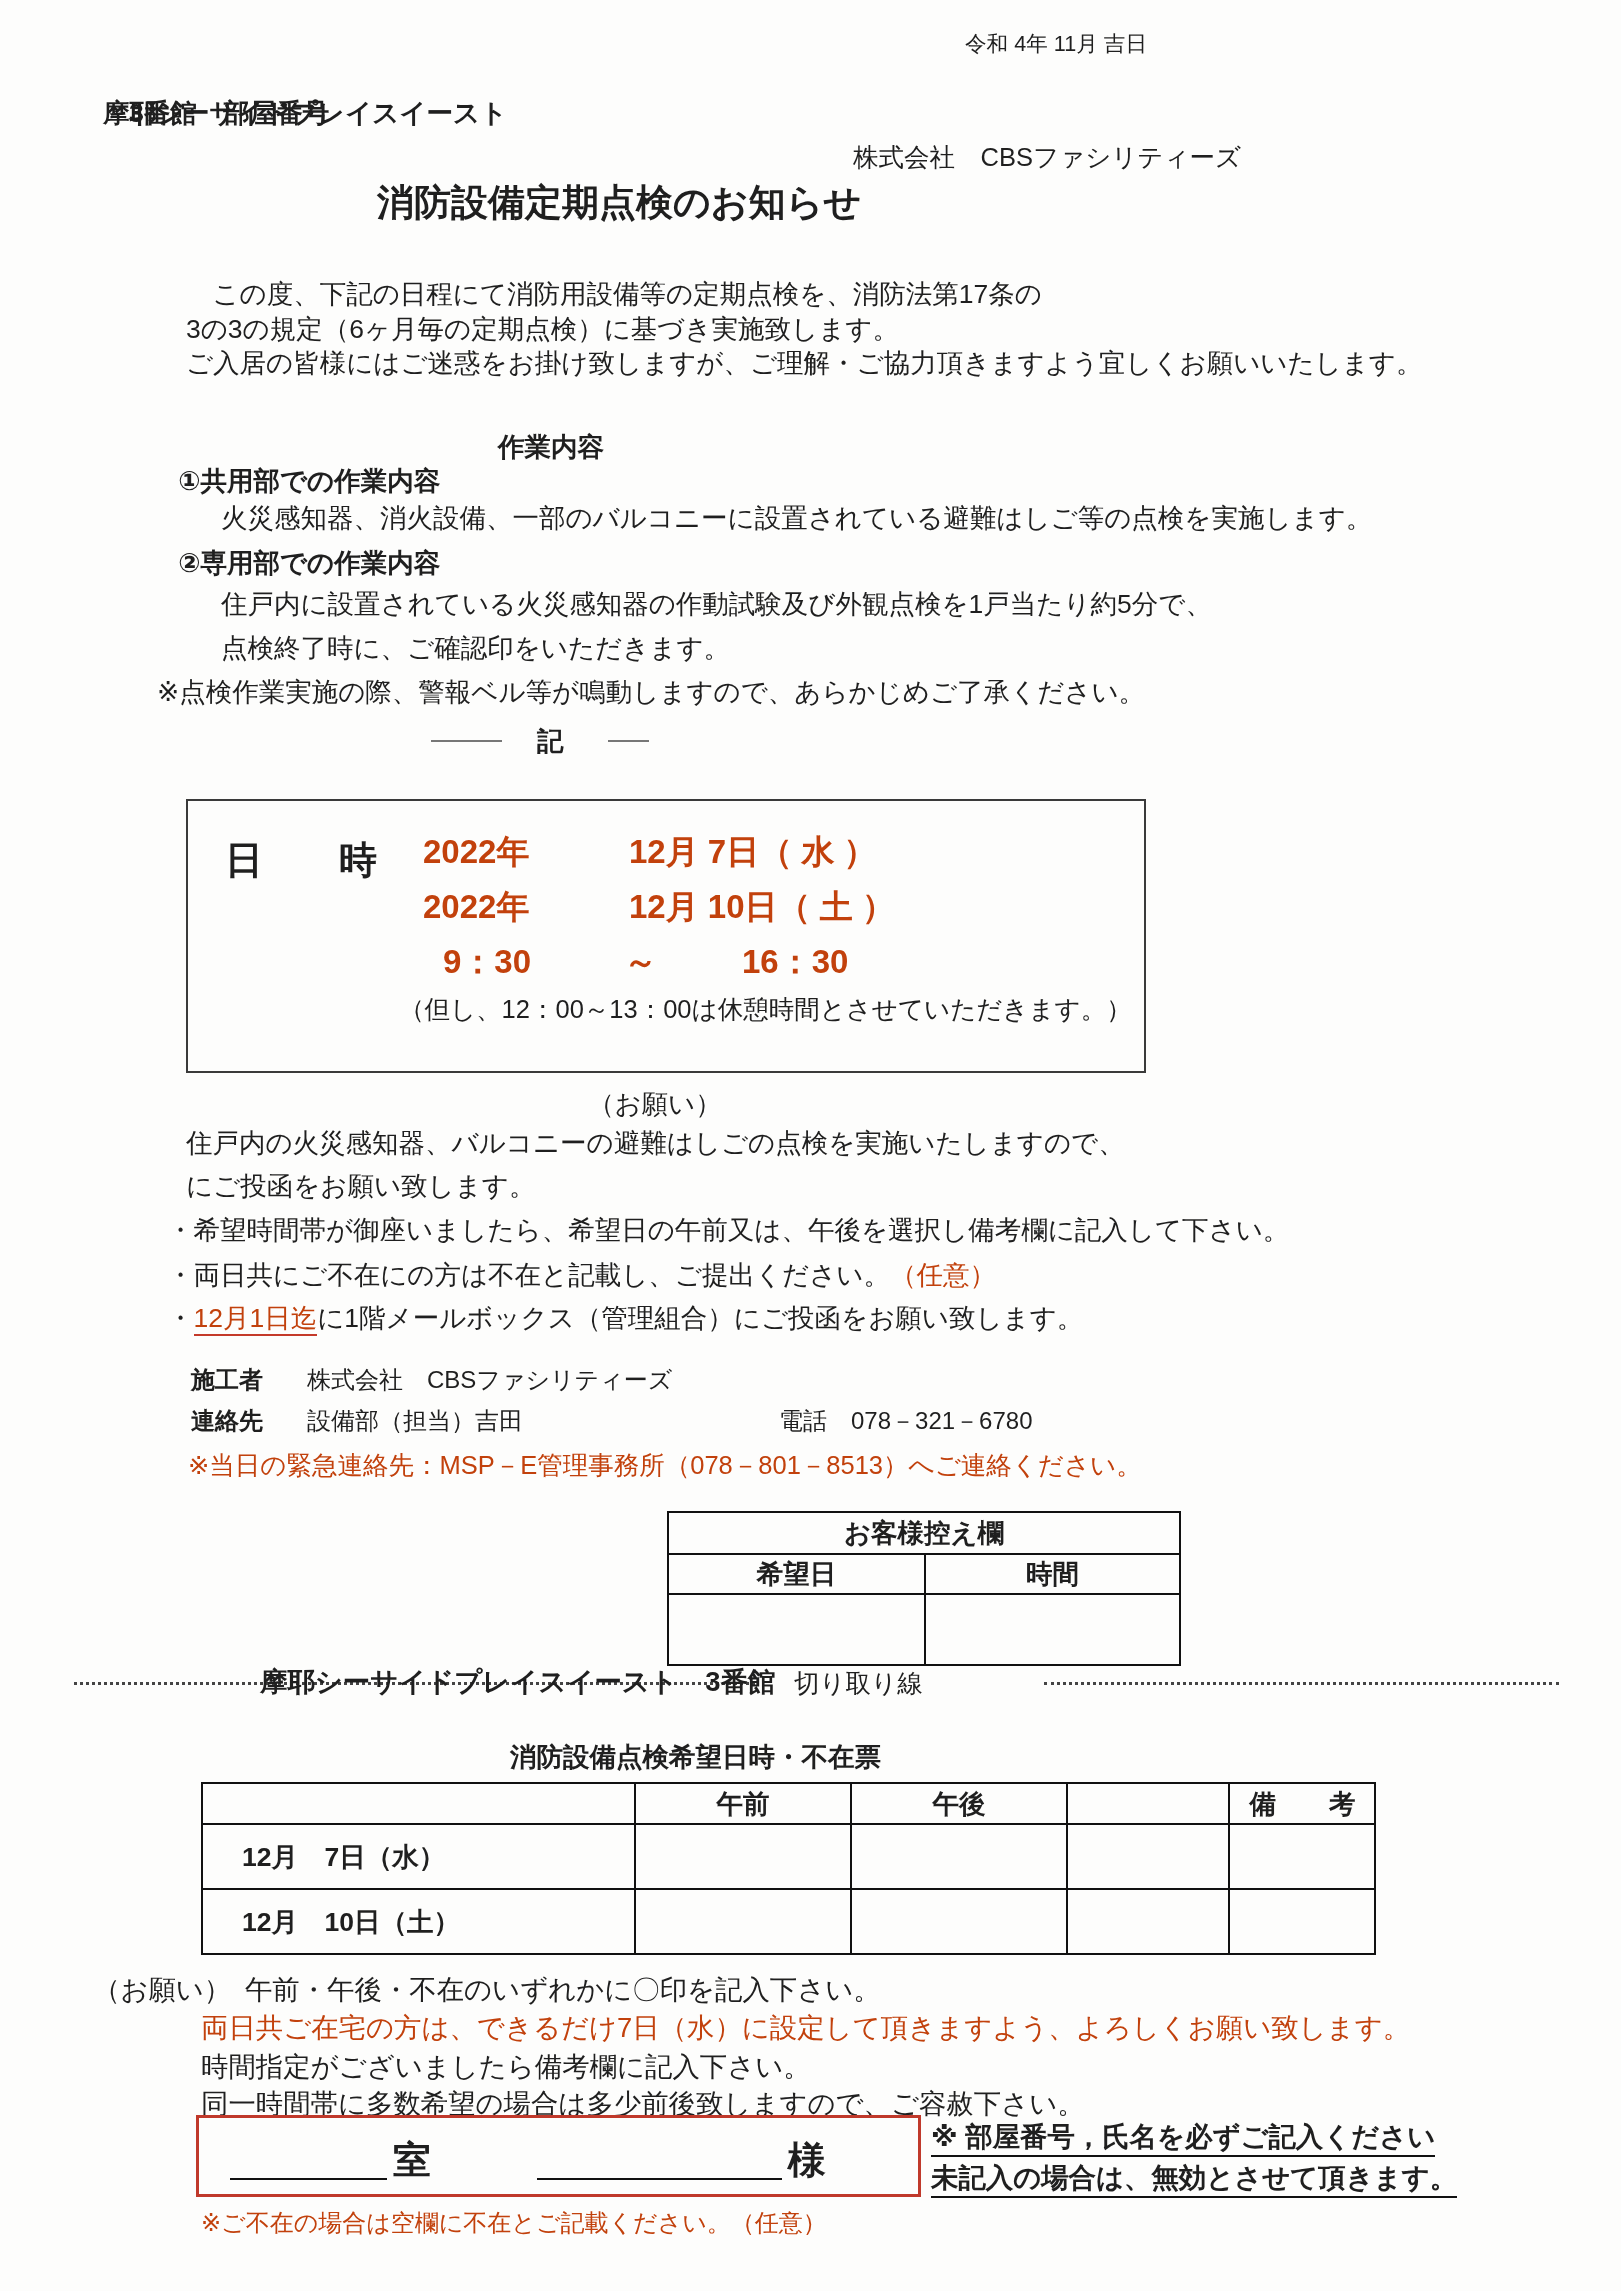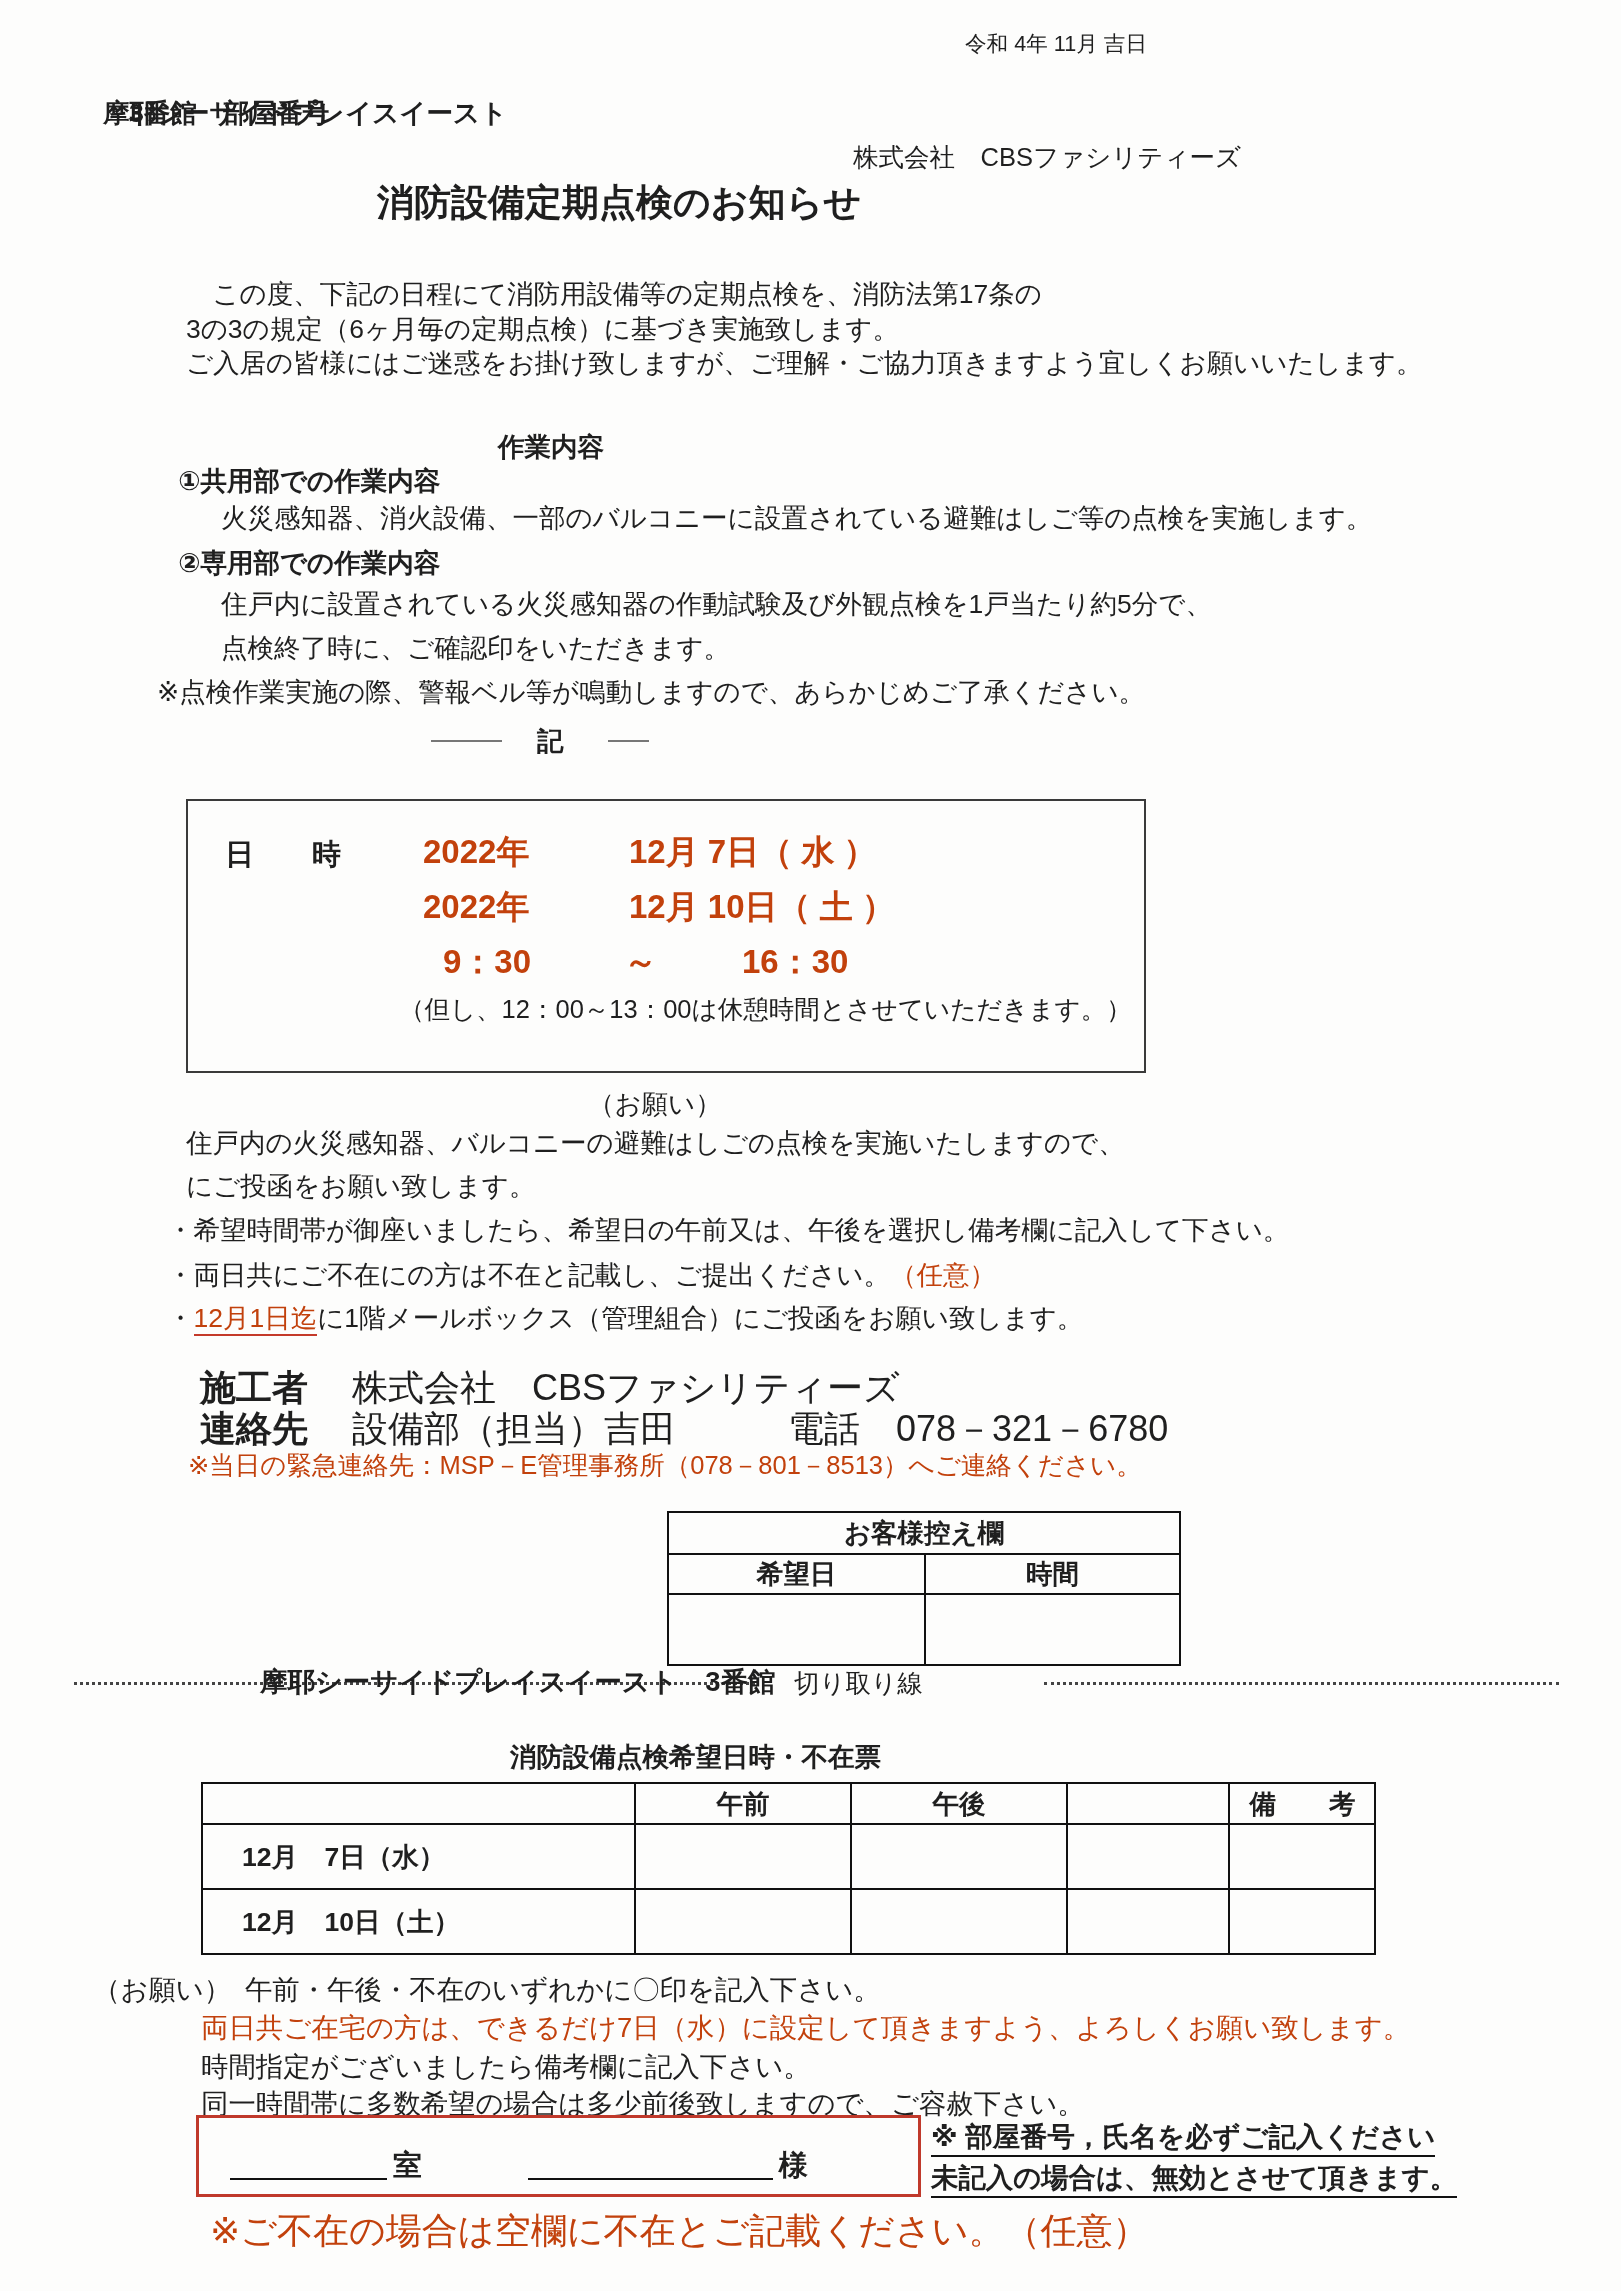--- a/index.html
+++ b/index.html
@@ -12,22 +12,22 @@
     color:#1f1f1f;
     overflow:hidden;
   }
   .abs{position:absolute;white-space:nowrap;}
   .b{font-weight:bold;}
   .red{color:#c2410c;}
   .t22{font-size:21.6px;}
   .t26{font-size:25.5px;}
   .t27{font-size:26.5px;}
   .t28{font-size:27.4px;}
-  .t29{font-size:36px;margin-left:9px;}
-  .t30{font-size:29px;}
+  .t29{font-size:24px;}
+  .t30{font-size:38px;}
   .t34{font-size:33px;}
   .t38{font-size:37px;}
   .dash{border-top:2px solid #777;height:0;}
   .dotline{border-top:3.9px dotted #444;height:0;}
   .schedule-box{
     position:absolute;left:186px;top:799px;width:956px;height:270px;
     border:2px solid #3a3a3a;background:#fdfdfc;
   }
   .copy-table{
     position:absolute;left:667px;top:1511px;width:510px;

